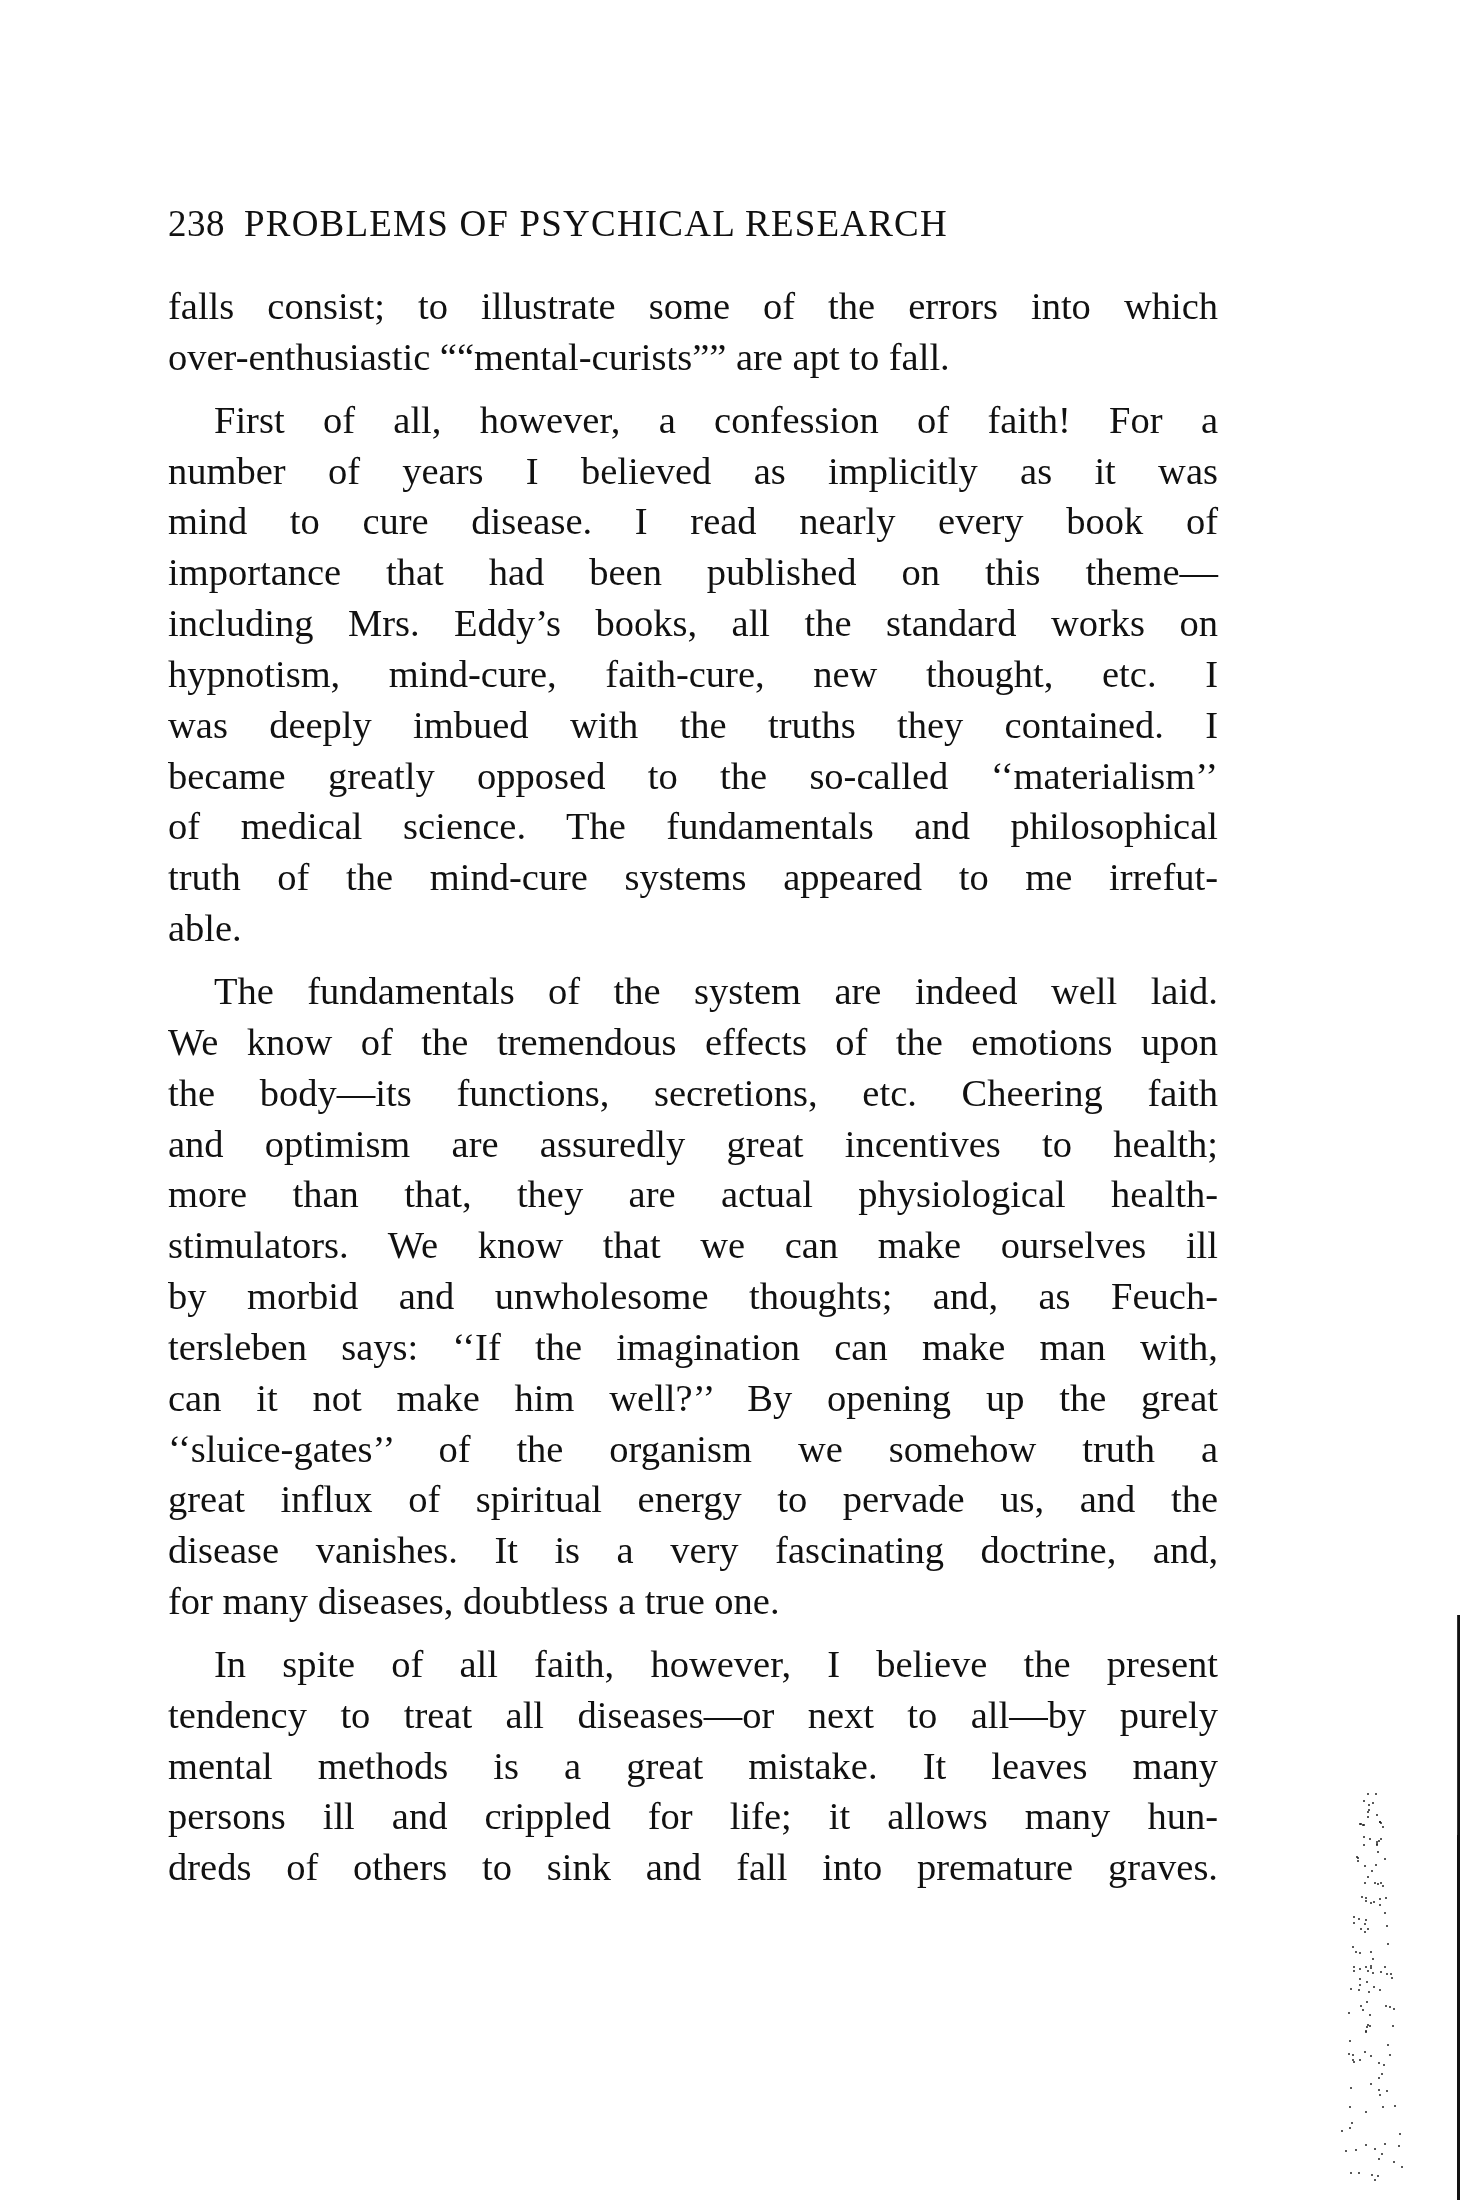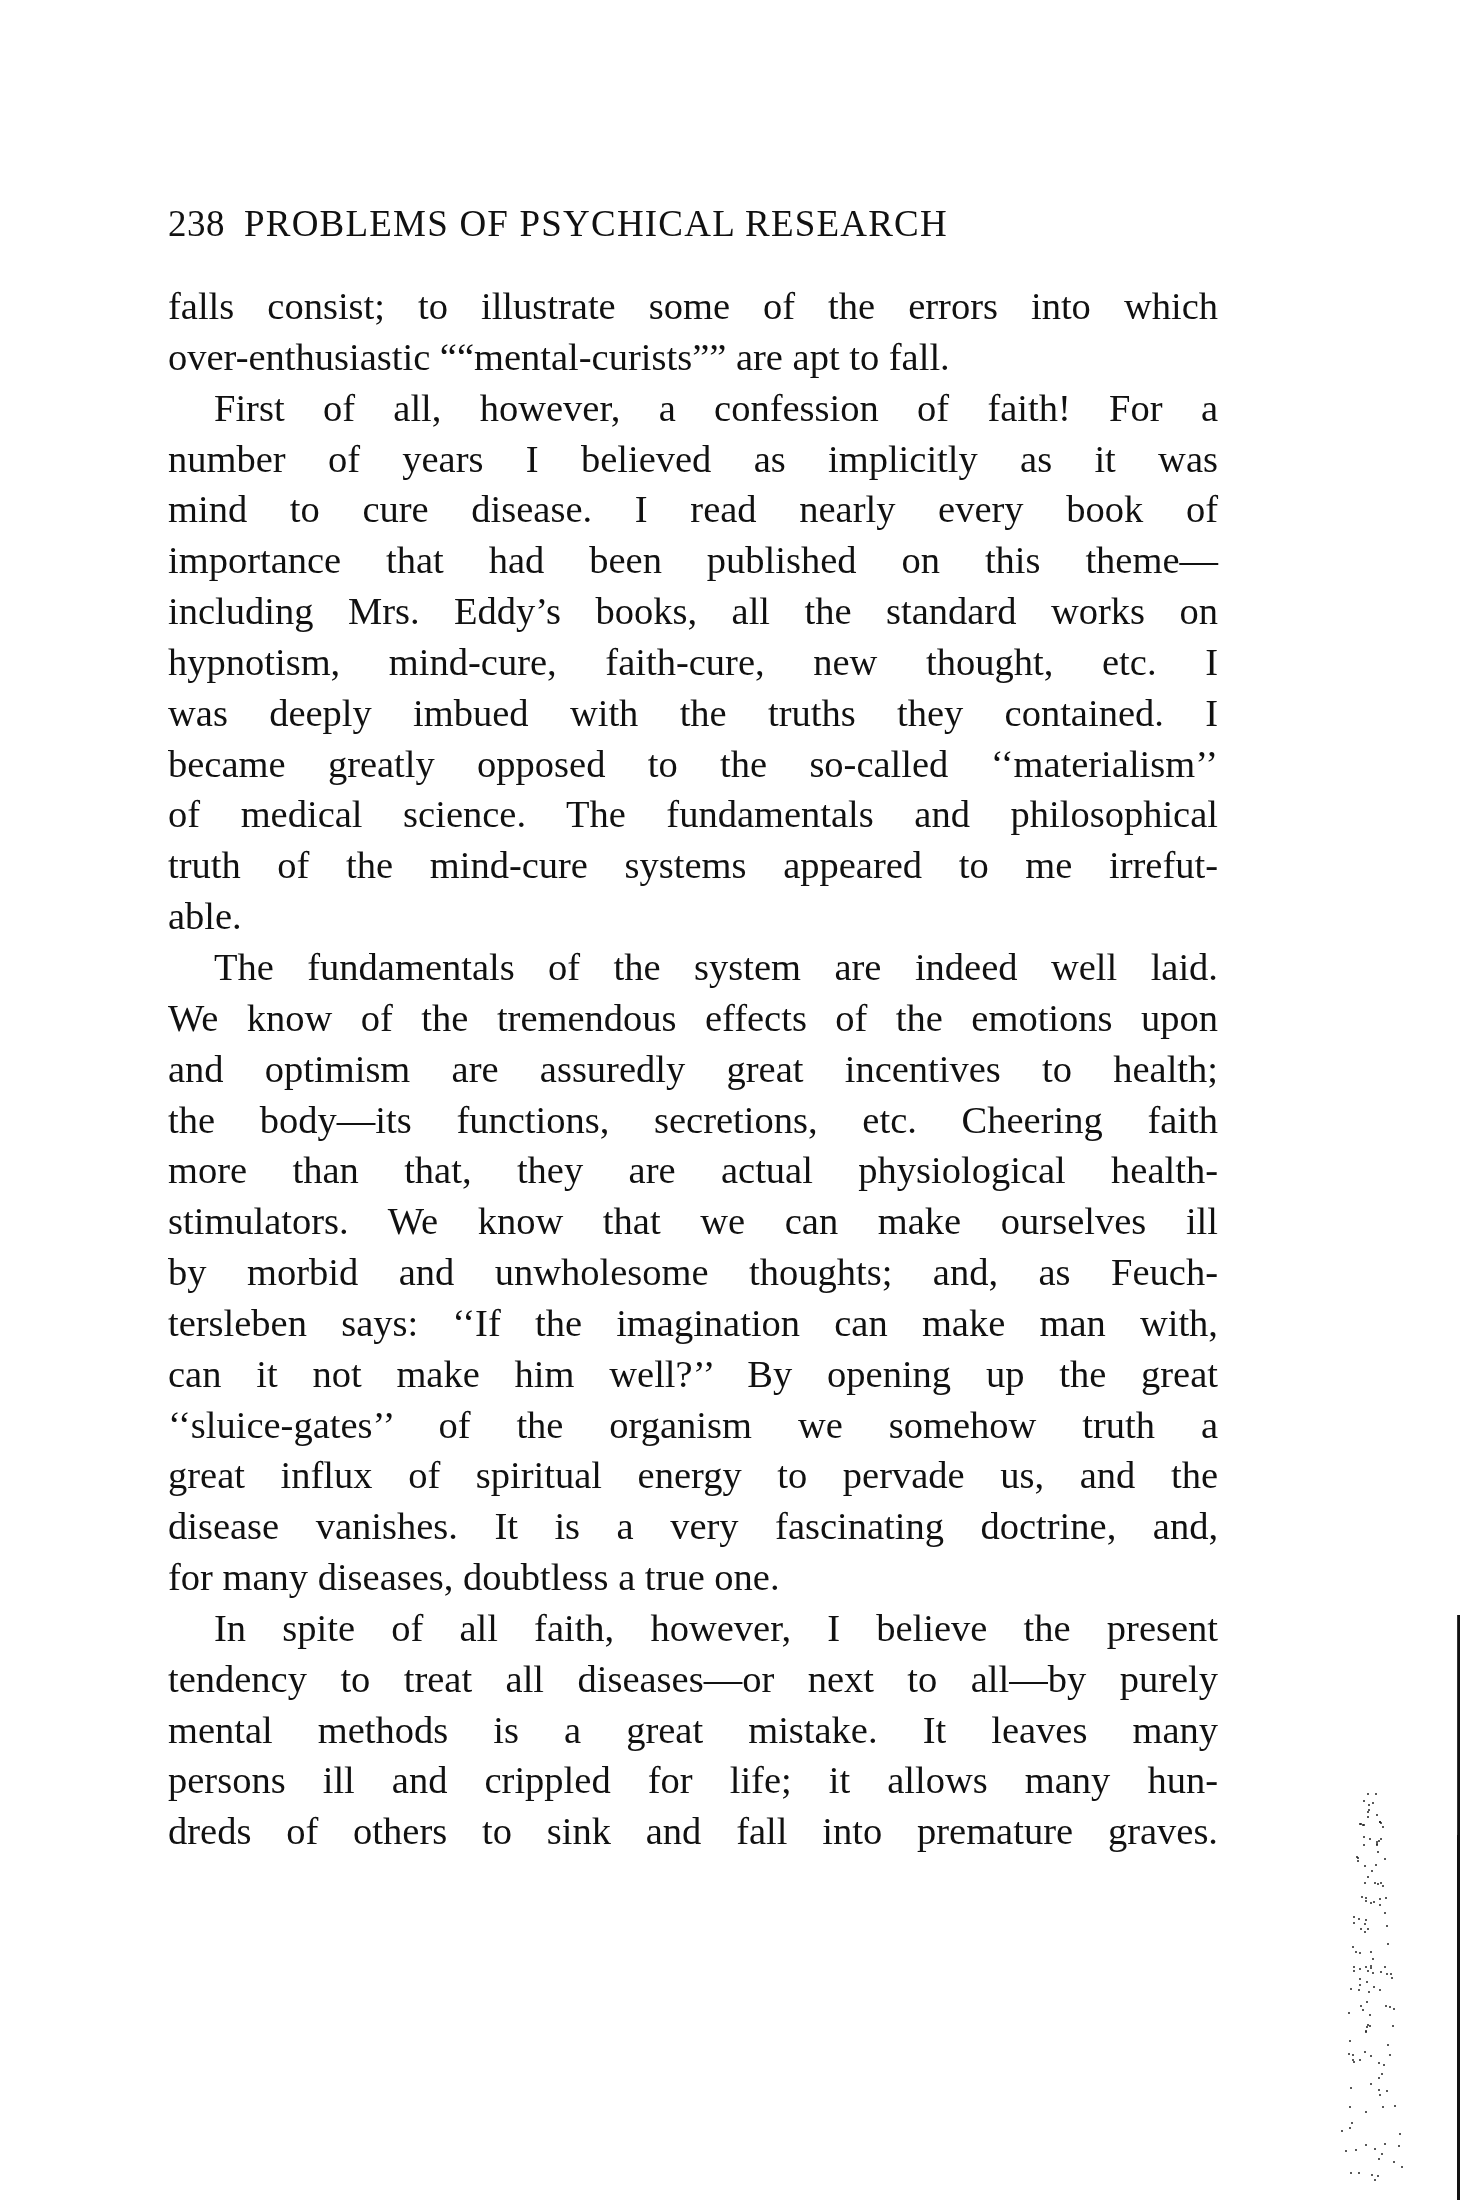--- a/index.html
+++ b/index.html
@@ -8,21 +8,21 @@
   .page { position: absolute; left: 0; top: 0; width: 1466px; height: 2200px; }
   .header { position: absolute; left: 168px; top: 198px; width: 1050px; height: 52px;
             font-size: 37px; line-height: 52px; white-space: nowrap; letter-spacing: 0.5px; }
   .header .pno { display: inline-block; width: 76px; }
   .header .rt { display: inline-block; letter-spacing: 1.2px; }
   .body { position: absolute; left: 168px; top: 281px; width: 1050px;
           font-size: 38.5px; line-height: 50.85px; text-align: justify; }
   .line { display: block; height: 50.85px; white-space: nowrap; text-align-last: justify;
           text-align: justify; font-family: Liberation Serif, serif; }
   .line.last { text-align-last: left; }
-  .line.indent { padding-left: 46px; }
+  .line.indent { padding-left: 46px; margin-top: 12px; }
   .rule { position: absolute; left: 1457px; top: 1615px; width: 3px; height: 585px; background: #111; }
   .rule.thin { width: 1px; top: 1615px; height: 220px; background: #333; }
   .speck { position: absolute; width: 2px; height: 2px; background: #222; border-radius: 1px; }
 </style>
 </head>
 <body>
 
 <div class="page">
   <div class="header">
     <span class="pno">238</span><span class="rt">PROBLEMS OF PSYCHICAL RESEARCH</span>
@@ -37,22 +37,22 @@
     <span class="line">importance that had been published on this theme—</span>
     <span class="line">including Mrs. Eddy’s books, all the standard works on</span>
     <span class="line">hypnotism, mind-cure, faith-cure, new thought, etc.  I</span>
     <span class="line">was deeply imbued with the truths they contained.  I</span>
     <span class="line">became greatly opposed to the so-called ‘‘materialism’’</span>
     <span class="line">of medical science.  The fundamentals and philosophical</span>
     <span class="line">truth of the mind-cure systems appeared to me irrefut-</span>
     <span class="line last">able.</span>
     <span class="line indent">The fundamentals of the system are indeed well laid.</span>
     <span class="line">We know of the tremendous effects of the emotions upon</span>
+    <span class="line">the body—its functions, secretions, etc.  Cheering faith</span>
     <span class="line">and optimism are assuredly great incentives to health;</span>
-    <span class="line">the body—its functions, secretions, etc.  Cheering faith</span>
     <span class="line">more than that, they are actual physiological health-</span>
     <span class="line">stimulators.  We know that we can make ourselves ill</span>
     <span class="line">by morbid and unwholesome thoughts; and, as Feuch-</span>
     <span class="line">tersleben says: ‘‘If the imagination can make man with,</span>
     <span class="line">can it not make him well?’’  By opening up the great</span>
     <span class="line">‘‘sluice-gates’’ of the organism we somehow truth a</span>
     <span class="line">great influx of spiritual energy to pervade us, and the</span>
     <span class="line">disease vanishes.  It is a very fascinating doctrine, and,</span>
     <span class="line last">for many diseases, doubtless a true one.</span>
     <span class="line indent">In spite of all faith, however, I believe the present</span>

